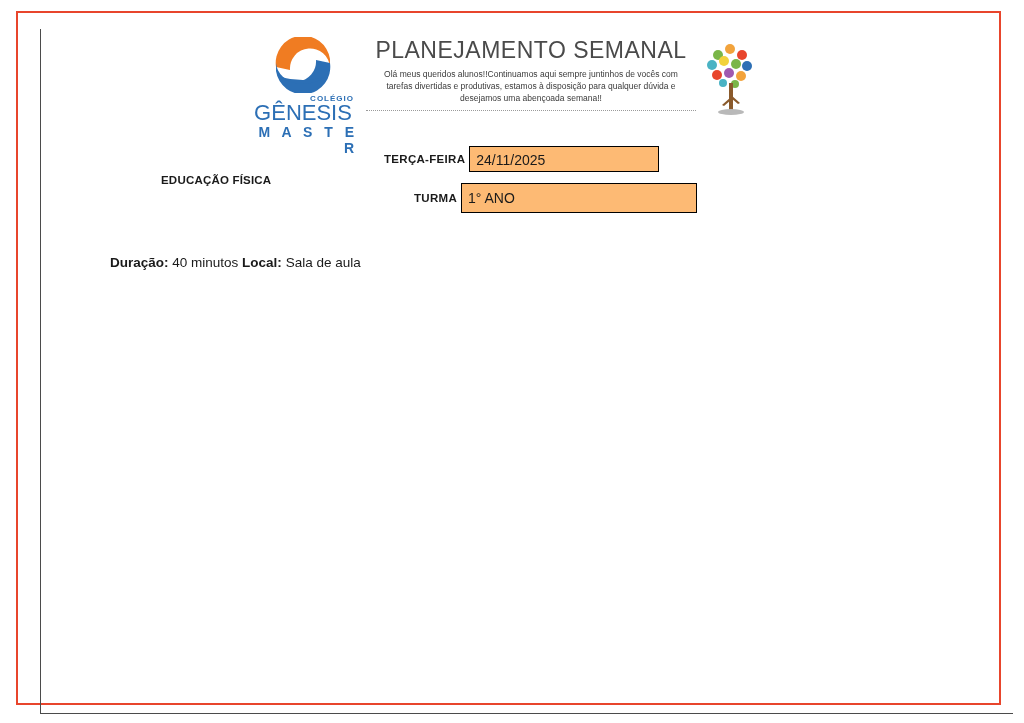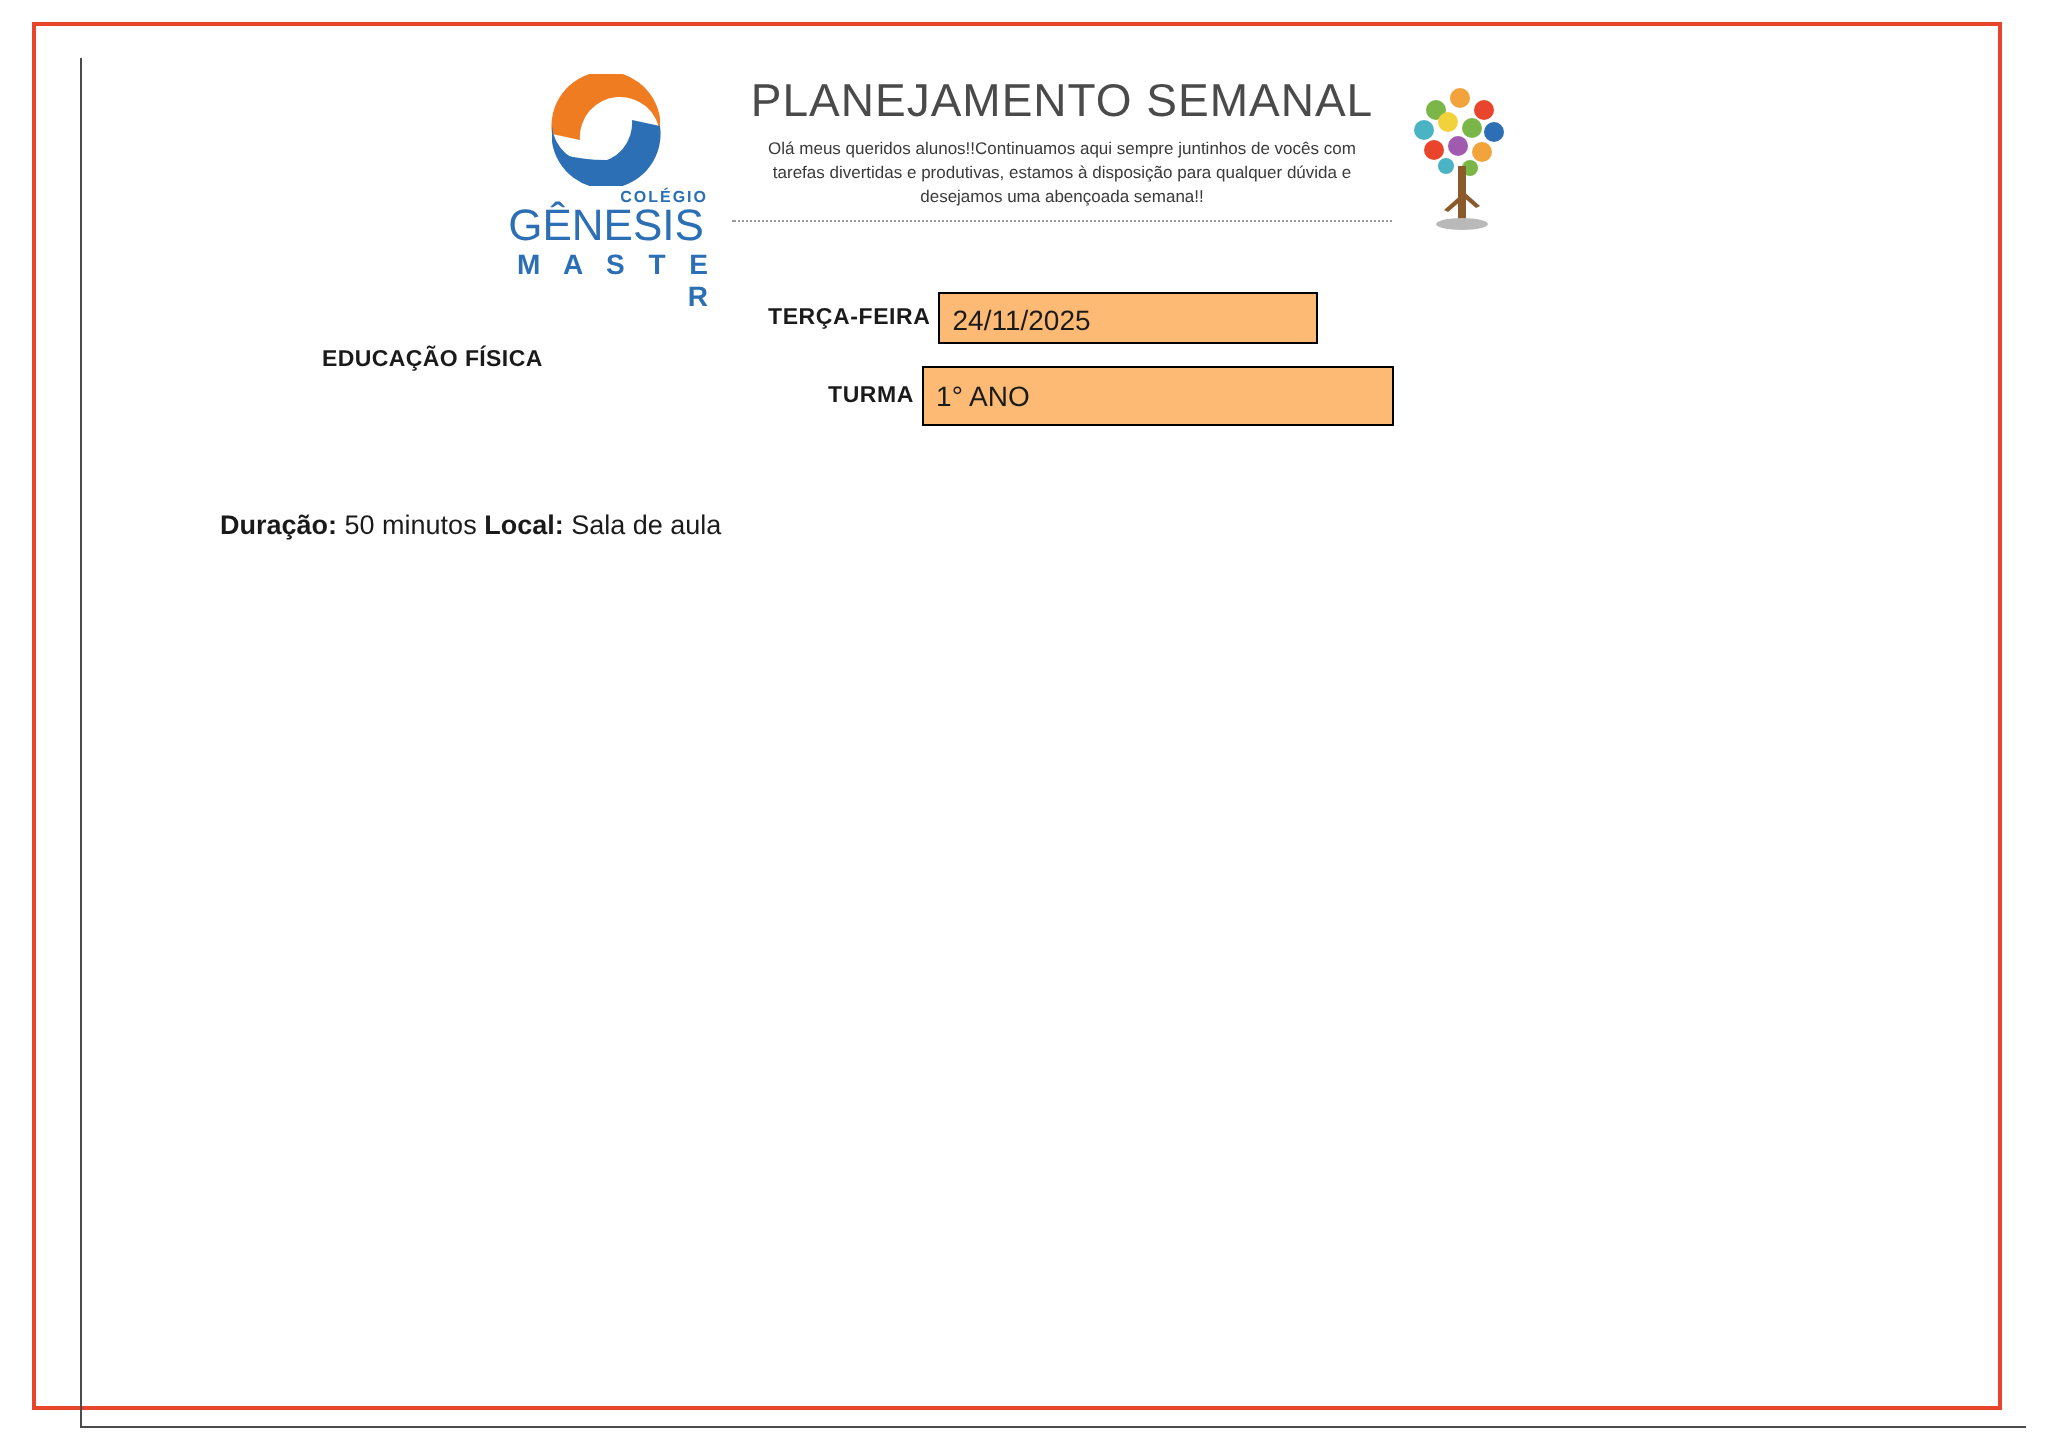--- a/index.html
+++ b/index.html
@@ -248,20 +248,20 @@
   <div class="field-row row-class">
     <div class="field-label">TURMA</div>
     <div class="field-box">1° ANO</div>
   </div>
 
   <div class="content">
 
 
     <div class="line">
       <span class="b">Duração:</span>
-      <span>50 minutos</span>
+      <span>40 minutos</span>
       <span class="b">Local:</span>
       <span>Sala de aula</span>
     </div>
 
 
   </div>
 </div>
 
 </body></html>

